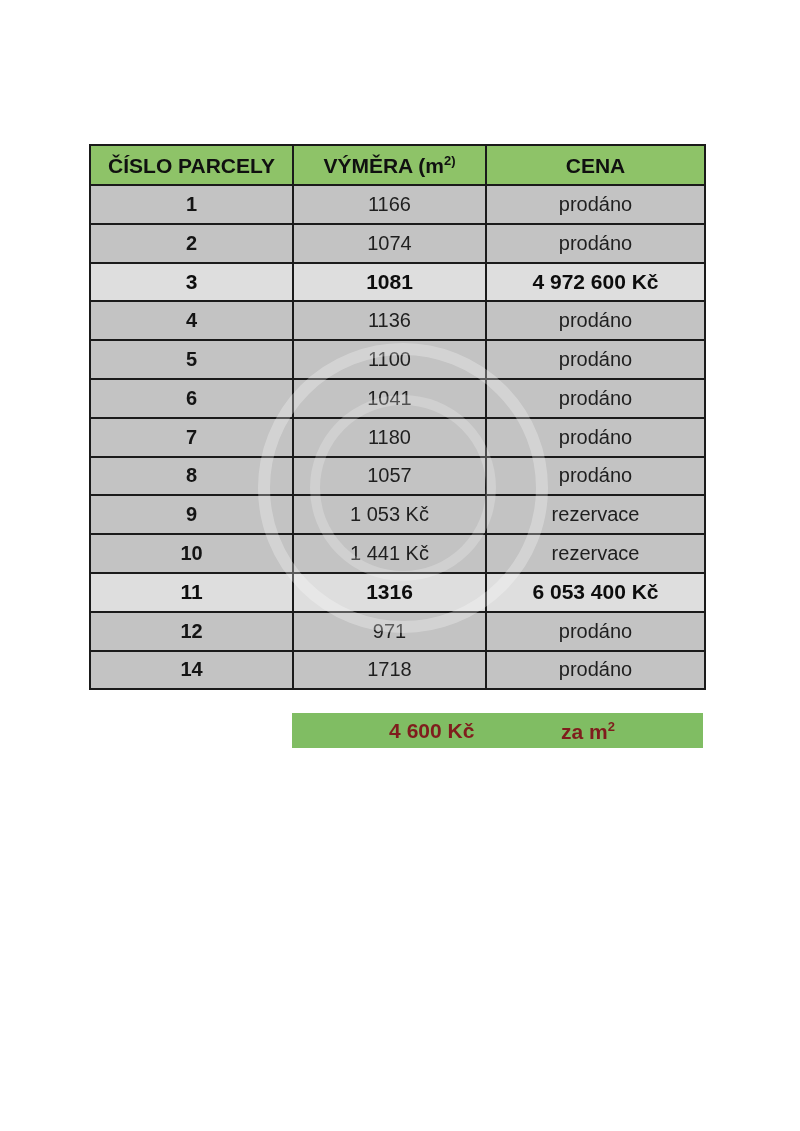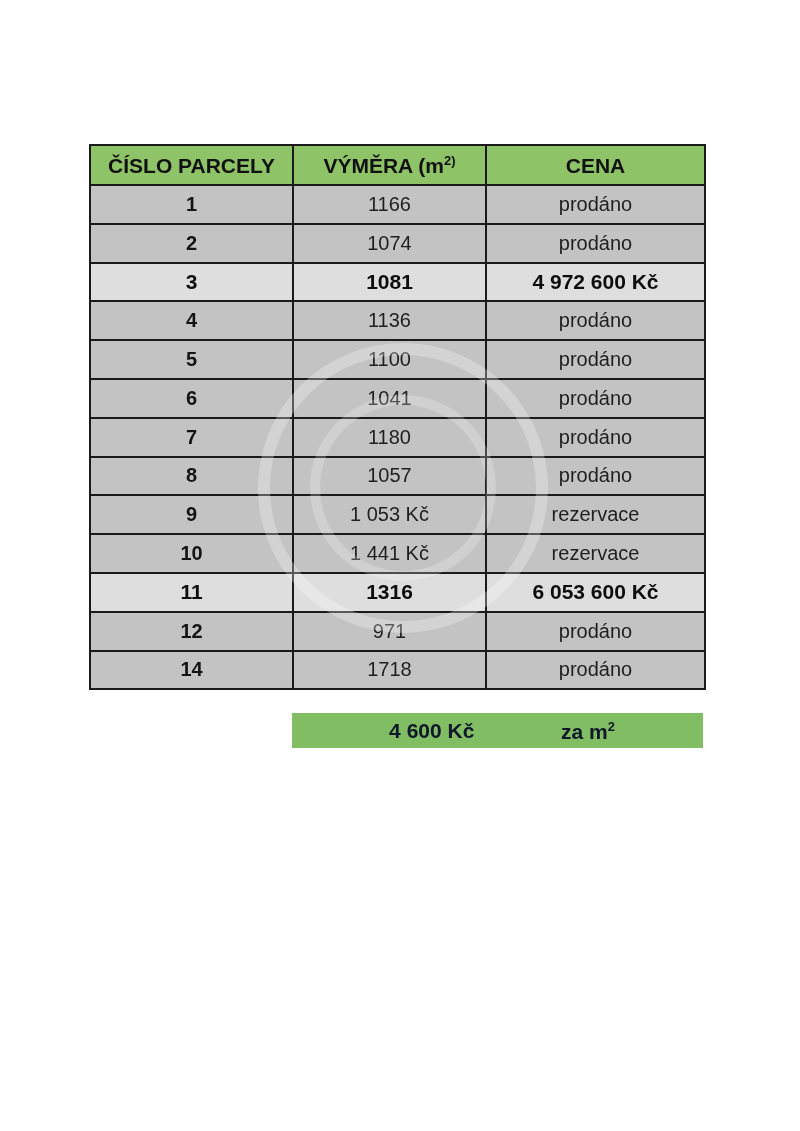--- a/index.html
+++ b/index.html
@@ -75,21 +75,21 @@
     left: 292px; top: 713px;
     width: 411px; height: 35px;
     background: #80bd63;
     z-index: 2;
   }
   .price-banner .banner-price,
   .price-banner .banner-unit {
     position: absolute;
     top: 50%;
     transform: translate(-50%, -50%);
-    color: #0f172a;
+    color: #7f1d1d;
     font-size: 21px;
     font-weight: bold;
     white-space: nowrap;
   }
   .price-banner .banner-price { left: 34%; }
   .price-banner .banner-unit  { left: 72%; font-weight: bold; }
   .price-banner sup { font-size: 13px; }
 </style>
 </head>
 <body>
@@ -156,21 +156,21 @@
           <td>rezervace</td>
         </tr>
         <tr>
           <td class="col-parcel">10</td>
           <td>1 441 Kč</td>
           <td>rezervace</td>
         </tr>
         <tr class="highlight">
           <td class="col-parcel">11</td>
           <td>1316</td>
-          <td>6 053 600 Kč</td>
+          <td>6 053 400 Kč</td>
         </tr>
         <tr>
           <td class="col-parcel">12</td>
           <td>971</td>
           <td>prodáno</td>
         </tr>
         <tr>
           <td class="col-parcel">14</td>
           <td>1718</td>
           <td>prodáno</td>

